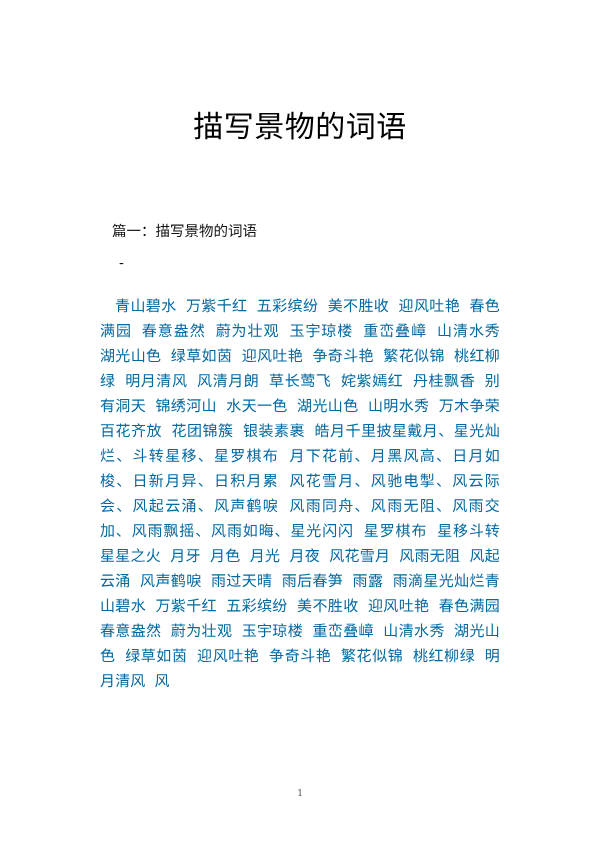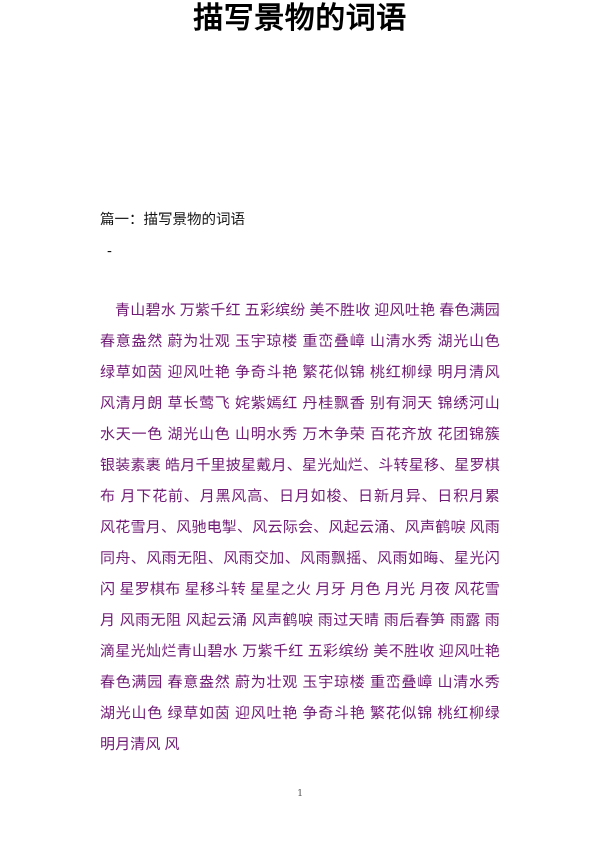--- a/index.html
+++ b/index.html
@@ -26,31 +26,32 @@
     position: absolute;
     left: 0;
     right: 0;
     top: 0;
   }
 
   
   .doc-title {
     text-align: center;
     font-family: "DejaVu Sans", "Liberation Sans", sans-serif;
-    font-weight: 700;
+    font-weight: 400;
     font-size: 30px;
     line-height: 1.2;
     letter-spacing: 0.5px;
-    margin: 0;
+    margin: 8px;
+    padding-top: 101px;
     color: #000000;
   }
 
   
   .section-list {
-    margin: 0;
+    margin: 12px;
     padding: 0;
     list-style: none;
     position: absolute;
     left: 100px;
     right: 100px;
     top: 203px;
   }
   .section-line {
     font-family: "DejaVu Serif", "Liberation Serif", serif;
     font-size: 14.5px;
@@ -68,24 +69,24 @@
 
   
   .body-block {
     position: absolute;
     left: 100px;
     width: 400px;
     top: 295px;
   }
   .body-paragraph {
     margin: 0;
-    font-family: Liberation Serif, serif;
+    font-family: Liberation Mono, monospace;
     font-size: 15px;
-    line-height: 31px;
-    color: #701a75;
+    line-height: 25px;
+    color: #0369a1;
     text-align: justify;
     text-justify: inter-character;
     text-indent: 15px;
     word-break: break-all;
     letter-spacing: 0.15px;
   }
 
   
   .page-number {
     position: absolute;

